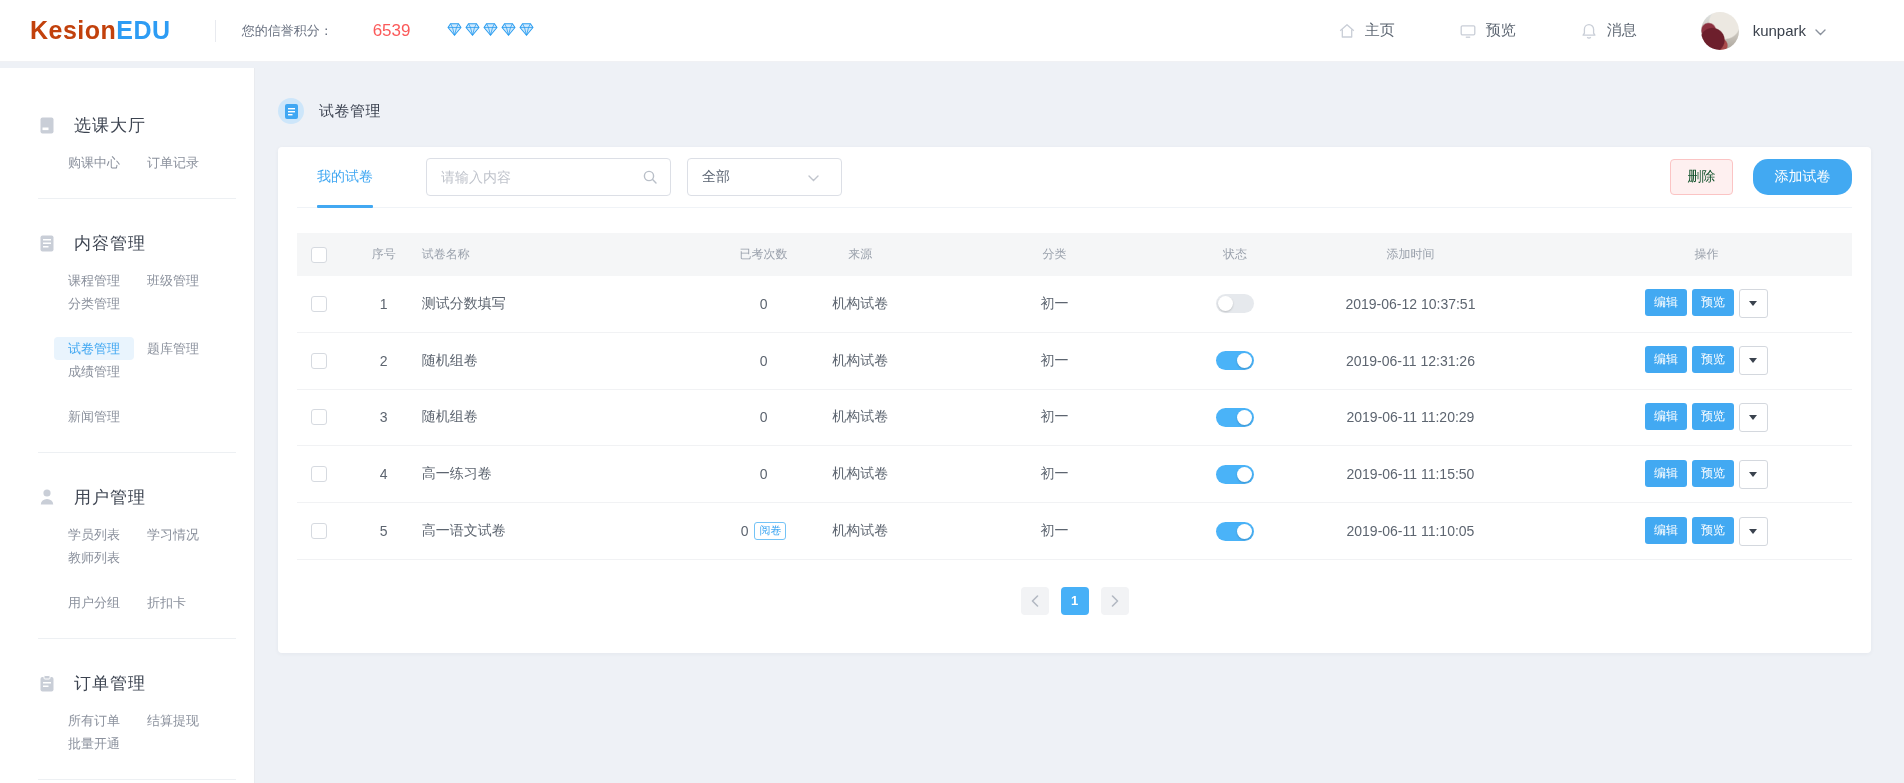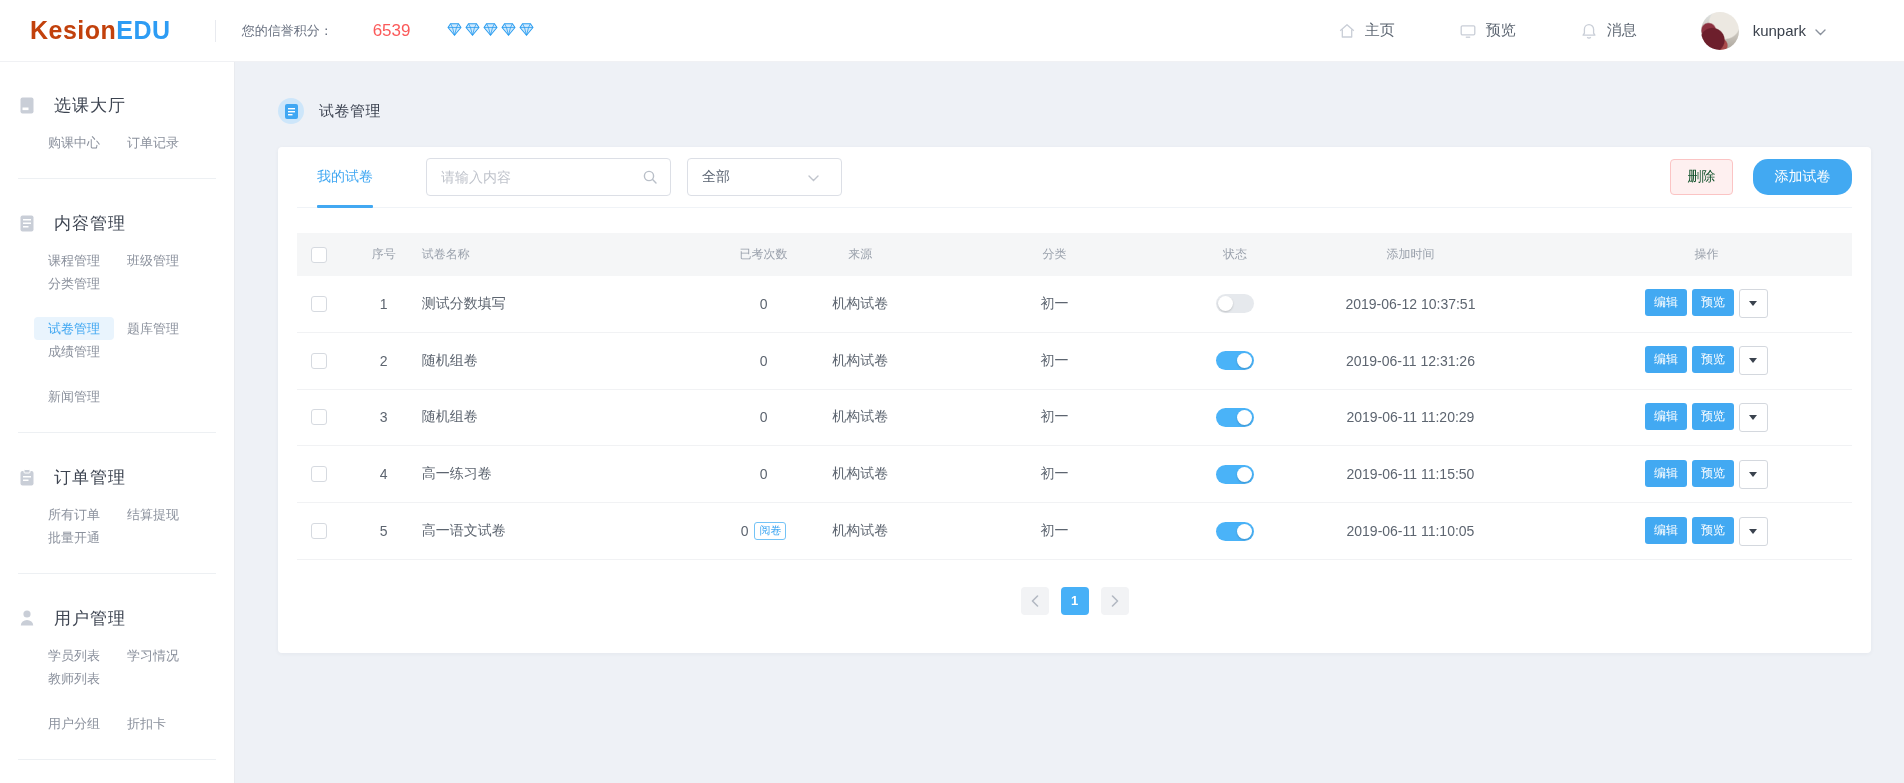--- a/index.html
+++ b/index.html
@@ -31,22 +31,22 @@
       radial-gradient(circle at 52% 88%, #a84a4a 0 16%, rgba(168,74,74,0) 19%),
       radial-gradient(circle at 20% 48%, #8c3140 0 18%, rgba(140,49,64,0) 22%),
       radial-gradient(circle at 62% 30%, #ece8e1 0 42%, rgba(236,232,225,0) 46%),
       linear-gradient(180deg,#dfe3e2 0%,#c9c4bc 60%,#aba59c 100%);
   }
   .username { margin-left:14px; font-size:15px; color:#3a414c; }
   .userbox .chev { margin-left:9px; }
 
   
   .sidebar {
-    position:absolute; top:48px; left:0; width:234px; bottom:0;
-    background:#fff; border-right:1px solid #e9ebef; overflow:hidden;
+    position:absolute; top:68px; left:0; width:234px; bottom:0;
+    background:#fff; border-right:1px solid #e9ebef; overflow:hidden;padding-left:20px;
   }
   .side-inner { padding:44px 18px 0 18px; }
   .side-head { display:flex; align-items:center; height:26px; padding-left:2px; margin-top:31px; cursor:pointer; }
   .side-inner > .side-sec:first-child .side-head { margin-top:0; }
   .side-head .s-ico { width:16px; display:flex; }
   .side-head .s-title { margin-left:18px; font-size:17px; color:#3c4350; letter-spacing:1px; }
   .grp { padding-left:30px; display:flex; flex-wrap:wrap; width:160px; margin-top:22px; }
   .side-head + .grp { margin-top:13px; }
   .s-item { width:79px; height:23px; line-height:23px; font-size:13px; color:#8b919d; cursor:pointer; white-space:nowrap; }
   .s-item span { border-radius:4px; }
@@ -215,54 +215,54 @@
           <div class="s-item"><span>成绩管理</span></div>
         </div>
         <div class="grp">
           <div class="s-item"><span>新闻管理</span></div>
         </div>
         <div class="side-div"></div>
       </div>
       <div class="side-sec">
         <div class="side-head">
           <span class="s-ico">
+            <svg width="14" height="16" viewBox="0 0 14 16">
+              <circle cx="7" cy="4" r="3.6" fill="#c9ced7"></circle>
+              <path d="M0.8 15.5 a6.2 5.6 0 0 1 12.4 0 Z" fill="#c9ced7"></path>
+            </svg>
+          </span>
+          <span class="s-title">用户管理</span>
+        </div>
+        <div class="grp">
+          <div class="s-item"><span>学员列表</span></div>
+          <div class="s-item"><span>学习情况</span></div>
+          <div class="s-item"><span>教师列表</span></div>
+        </div>
+        <div class="grp">
+          <div class="s-item"><span>用户分组</span></div>
+          <div class="s-item"><span>折扣卡</span></div>
+        </div>
+        <div class="side-div"></div>
+      </div>
+      <div class="side-sec">
+        <div class="side-head">
+          <span class="s-ico">
             <svg width="14" height="17" viewBox="0 0 14 17">
               <rect x="0.5" y="2" width="13" height="14.5" rx="2" fill="#c9ced7"></rect>
               <rect x="4" y="0.5" width="6" height="3.5" rx="1" fill="#c9ced7" stroke="#fff" stroke-width="1"></rect>
               <rect x="3" y="7" width="8" height="1.5" fill="#fff"></rect>
               <rect x="3" y="10.5" width="5.5" height="1.5" fill="#fff"></rect>
             </svg>
           </span>
           <span class="s-title">订单管理</span>
         </div>
         <div class="grp">
           <div class="s-item"><span>所有订单</span></div>
           <div class="s-item"><span>结算提现</span></div>
           <div class="s-item"><span>批量开通</span></div>
-        </div>
-        <div class="side-div"></div>
-      </div>
-      <div class="side-sec">
-        <div class="side-head">
-          <span class="s-ico">
-            <svg width="14" height="16" viewBox="0 0 14 16">
-              <circle cx="7" cy="4" r="3.6" fill="#c9ced7"></circle>
-              <path d="M0.8 15.5 a6.2 5.6 0 0 1 12.4 0 Z" fill="#c9ced7"></path>
-            </svg>
-          </span>
-          <span class="s-title">用户管理</span>
-        </div>
-        <div class="grp">
-          <div class="s-item"><span>学员列表</span></div>
-          <div class="s-item"><span>学习情况</span></div>
-          <div class="s-item"><span>教师列表</span></div>
-        </div>
-        <div class="grp">
-          <div class="s-item"><span>用户分组</span></div>
-          <div class="s-item"><span>折扣卡</span></div>
         </div>
         <div class="side-div"></div>
       </div>
     </div>
 </div>
 
 <div class="main">
   <div class="page-head">
     <div class="page-icon">
       <svg width="13" height="15" viewBox="0 0 13 15">

